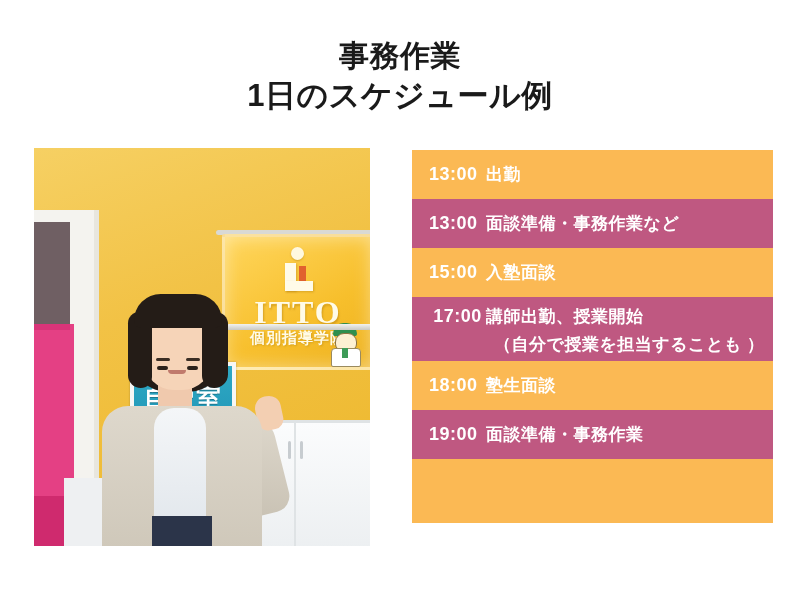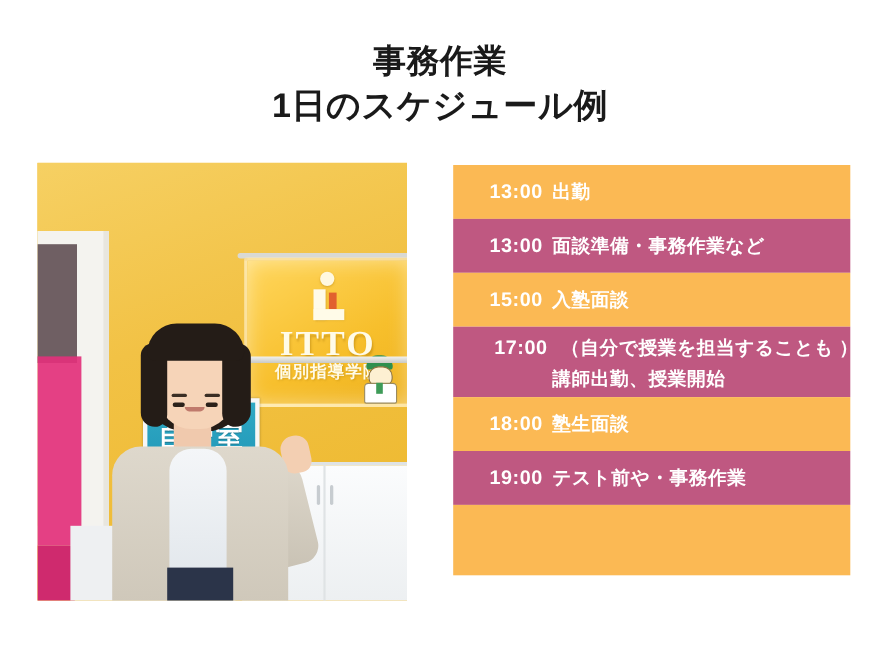--- a/index.html
+++ b/index.html
@@ -284,21 +284,20 @@
   .row.double { height: 64px; }
 
   .row-time {
     flex: 0 0 auto;
     width: 74px;
     padding-left: 17px;
     box-sizing: border-box;
     font-size: 18px;
     letter-spacing: 0.5px;
     white-space: nowrap;
-    margin-left: 16px;
   }
   .row-lines { flex: 1 1 auto; }
   .row-text {
     font-size: 17px;
     letter-spacing: 0.5px;
     white-space: nowrap;
   }
   .row.single .row-time,
   .row.single .row-text { line-height: 49px; }
   .row.double .row-time { line-height: 38px; text-align: center; }
@@ -393,33 +392,33 @@
     </div>
     <div class="row orange single">
       <div class="row-time">15:00</div>
       <div class="row-lines">
         <div class="row-text">入塾面談</div>
       </div>
     </div>
     <div class="row pink double">
       <div class="row-time">17:00</div>
       <div class="row-lines">
+        <div class="row-text">講師出勤、授業開始</div>
         <div class="row-text indent">（自分で授業を担当することも ）</div>
-        <div class="row-text">講師出勤、授業開始</div>
       </div>
     </div>
     <div class="row orange single">
       <div class="row-time">18:00</div>
       <div class="row-lines">
         <div class="row-text">塾生面談</div>
       </div>
     </div>
     <div class="row pink single">
       <div class="row-time">19:00</div>
       <div class="row-lines">
-        <div class="row-text">テスト前や・事務作業</div>
+        <div class="row-text">面談準備・事務作業</div>
       </div>
     </div>
     <div class="row orange double">
       <div class="row-lines">
       </div>
     </div>
   </div>
 
 </body></html>

